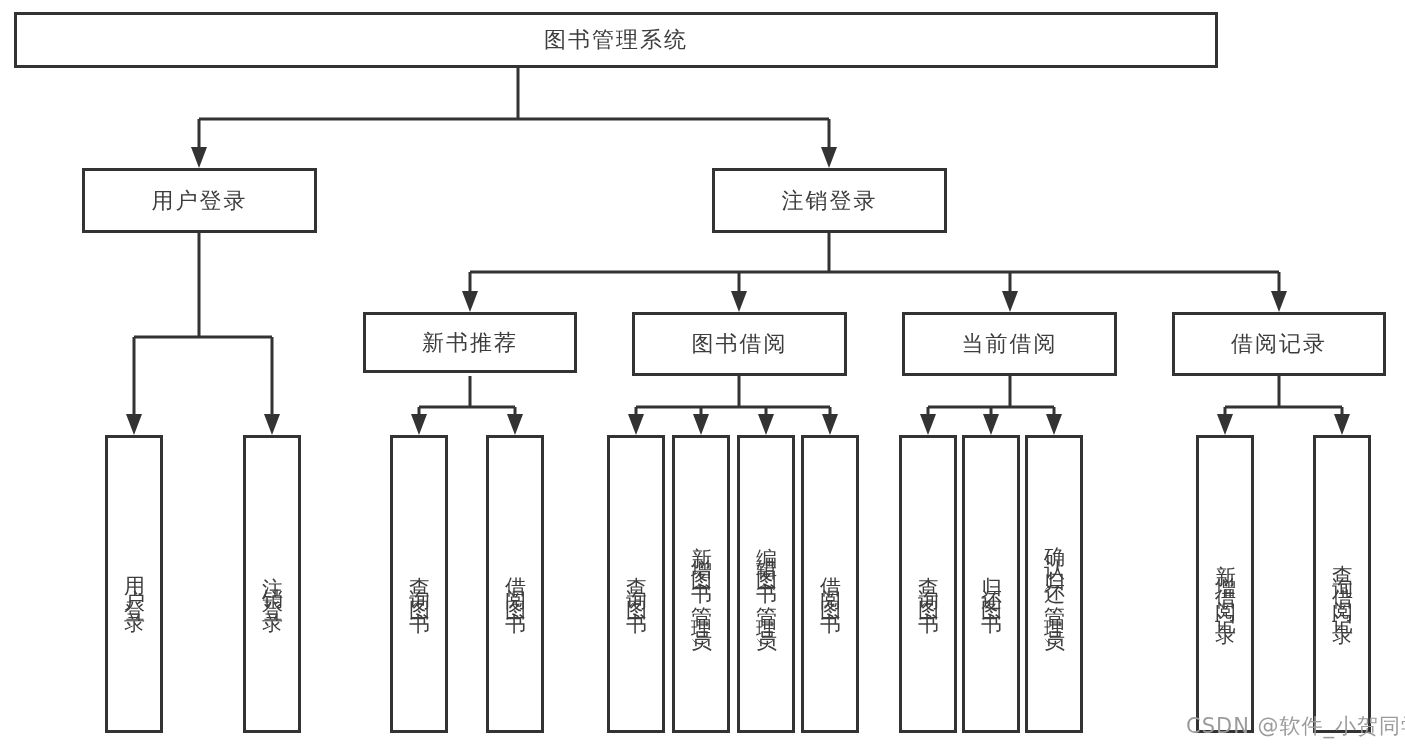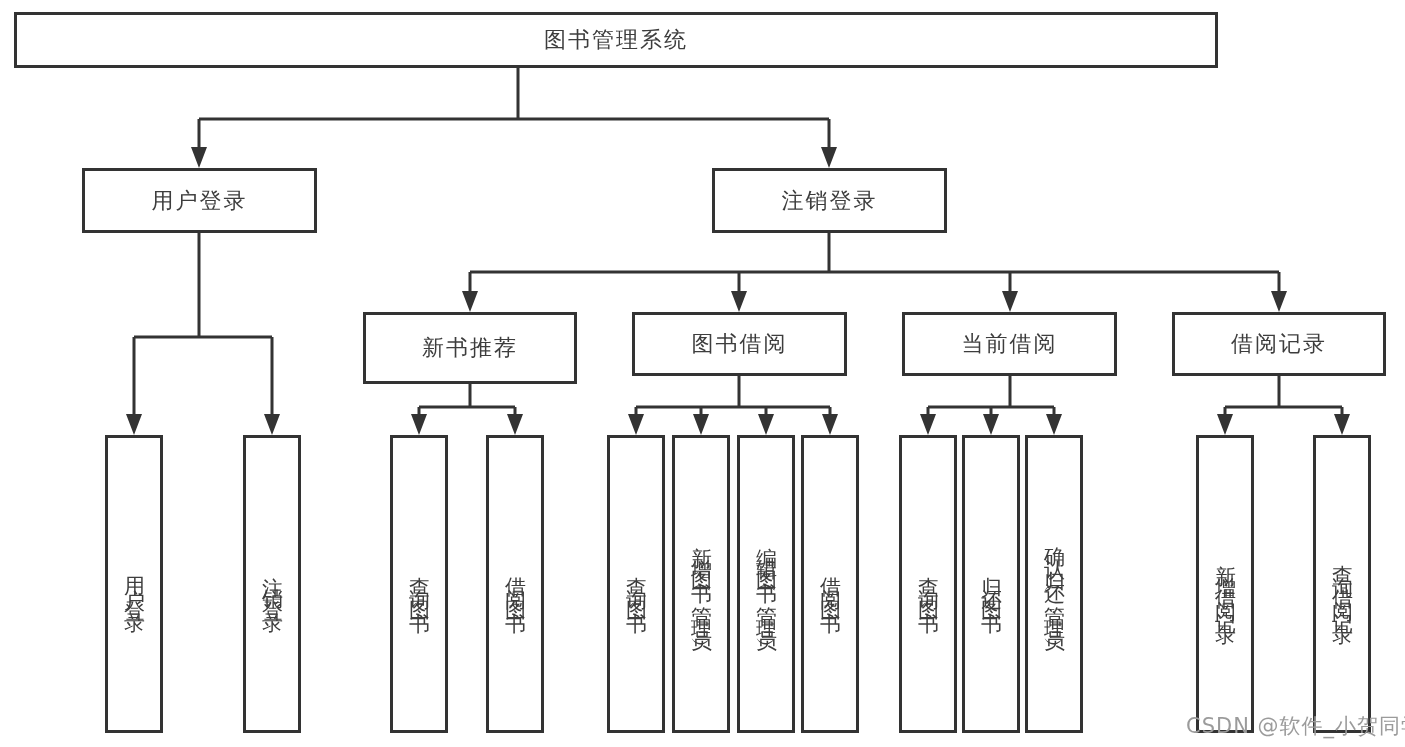--- a/index.html
+++ b/index.html
@@ -92,21 +92,21 @@
     <span>图书管理系统</span>
   </div>
 
   <div class="node" style="left:82px; top:168px; width:235px; height:65px;">
     <span>用户登录</span>
   </div>
   <div class="node" style="left:712px; top:168px; width:235px; height:65px;">
     <span>注销登录</span>
   </div>
 
-  <div class="node" style="left:363px; top:312px; width:214px; height:72px;">
+  <div class="node" style="left:363px; top:312px; width:214px; height:61px;">
     <span>新书推荐</span>
   </div>
   <div class="node" style="left:632px; top:312px; width:215px; height:64px;">
     <span>图书借阅</span>
   </div>
   <div class="node" style="left:902px; top:312px; width:215px; height:64px;">
     <span>当前借阅</span>
   </div>
   <div class="node" style="left:1172px; top:312px; width:214px; height:64px;">
     <span>借阅记录</span>

